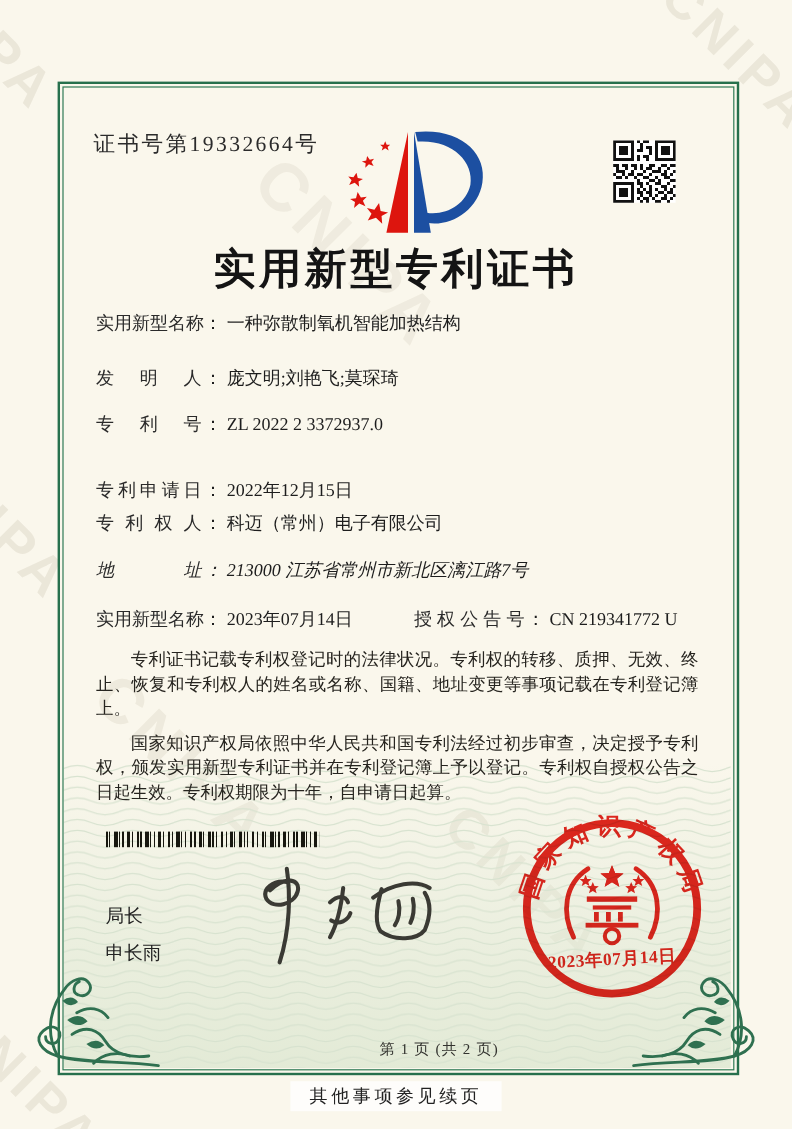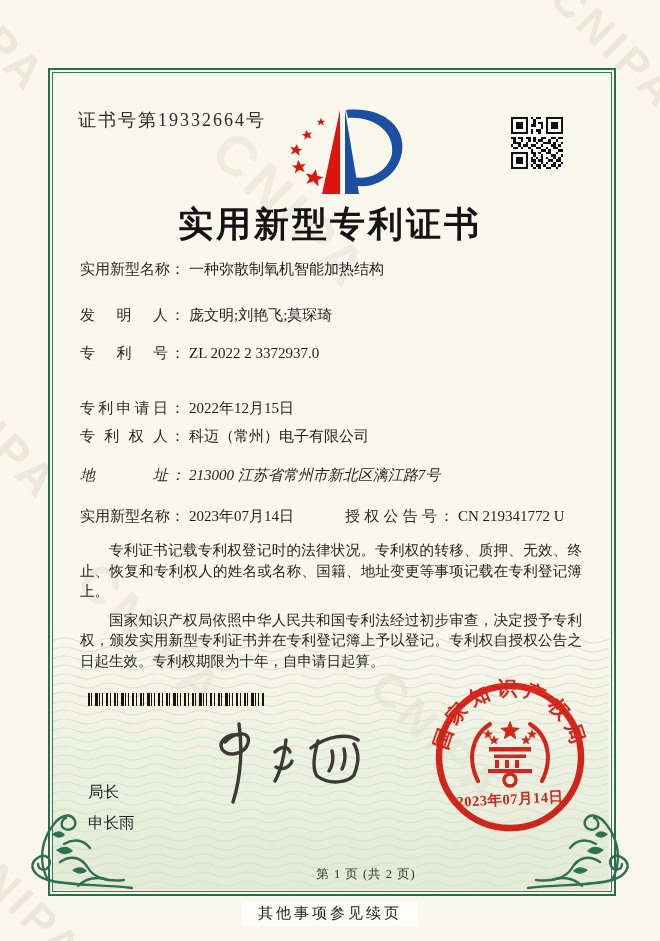--- a/index.html
+++ b/index.html
@@ -47,21 +47,21 @@
   .r5{top:427px;} .r6{top:466px;font-style:italic;} .r7{top:507px;}
   .pair2{position:absolute;left:265px;top:0;}
   
   .paras{left:80px;top:540px;width:502px;z-index:3;font-size:14.5px;line-height:20.5px;
     text-align:justify;color:#26241f;}
   .paras p{margin:0 0 8px 0;text-indent:2em;}
   
   .barcode{left:88px;top:693px;width:178px;height:13px;z-index:3;
     background:repeating-linear-gradient(90deg,#17170f 0 2px,transparent 2px 3px,#17170f 3px 4px,transparent 4px 7px,#17170f 7px 10px,transparent 10px 11px,#17170f 11px 12px,transparent 12px 14px,#17170f 14px 15px,transparent 15px 18px,#17170f 18px 20px,transparent 20px 22px,#17170f 22px 23px,transparent 23px 26px);}
   .officer{left:88px;top:748px;z-index:3;font-family:"Liberation Sans","DejaVu Sans",sans-serif;
-    font-size:15.5px;font-weight:500;color:#222;line-height:31px;margin-top:28px;}
+    font-size:15.5px;font-weight:500;color:#222;line-height:31px;}
   .sig{left:195px;top:718px;width:185px;height:90px;z-index:3;}
   
   .seal{left:432px;top:679px;width:156px;height:156px;z-index:4;opacity:0.93;mix-blend-mode:multiply;}
   
   .flourish{position:absolute;width:118px;height:98px;z-index:2;}
   .fl-left{left:16px;top:800px;}
   .fl-right{left:526px;top:800px;transform:scaleX(-1);}
   
   .pagenote{left:0;top:866px;width:660px;text-align:center;font-size:12.5px;color:#33332f;z-index:3;letter-spacing:1px;padding-left:36px;}
   .footnote{left:0;top:901px;width:660px;text-align:center;z-index:3;}

